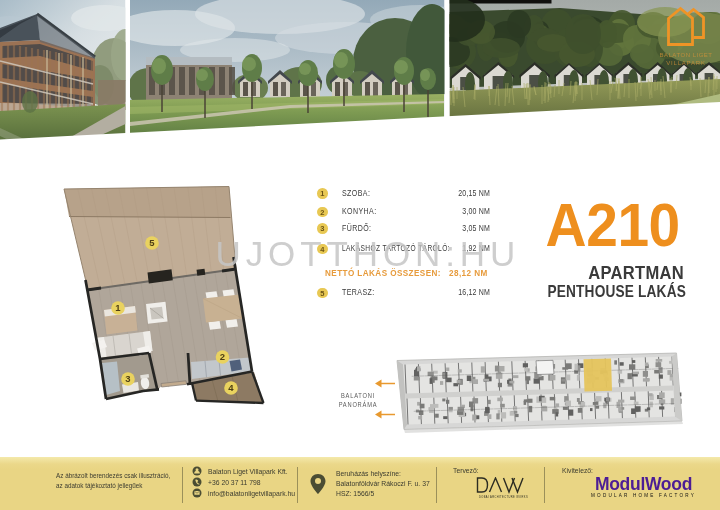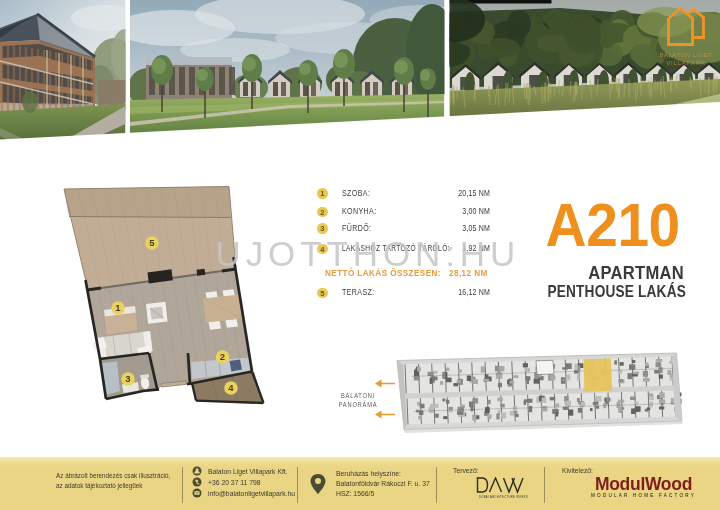--- a/index.html
+++ b/index.html
@@ -899,16 +899,16 @@
 <path d="M27 1 L32.5 15 L38 1"></path>
 <path d="M35.5 1 L41 15 L46.5 1"></path>
 </g>
 <text x="27" y="20.5" text-anchor="middle" font-size="2.6" letter-spacing="0.4" fill="#2c2c22">DOBAI ARCHITECTURE WORKS</text>
 </svg>
 
 <div class="abs" style="left:544px;top:467px;width:1px;height:36px;background:rgba(60,60,40,0.45);"></div>
 
 <div class="abs" style="left:562px;top:467px;font-size:6.8px;color:#3c3c30;">Kivitelező:</div>
 
-<div class="abs" style="left:591px;top:474px;width:105px;text-align:center;font-size:17.5px;font-weight:bold;color:#7f1d1d;letter-spacing:-0.3px;">ModulWood</div>
+<div class="abs" style="left:591px;top:474px;width:105px;text-align:center;font-size:17.5px;font-weight:bold;color:#4c1d95;letter-spacing:-0.3px;">ModulWood</div>
 <div class="abs" style="left:591px;top:493px;width:105px;text-align:center;font-size:4.6px;letter-spacing:2.2px;color:#121212;">MODULAR&nbsp;HOME&nbsp;FACTORY</div>
 
 </div>
 
 </body></html>

